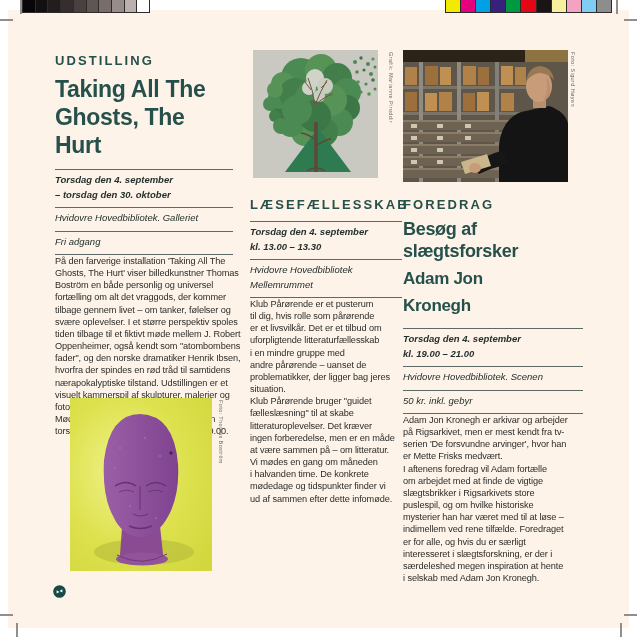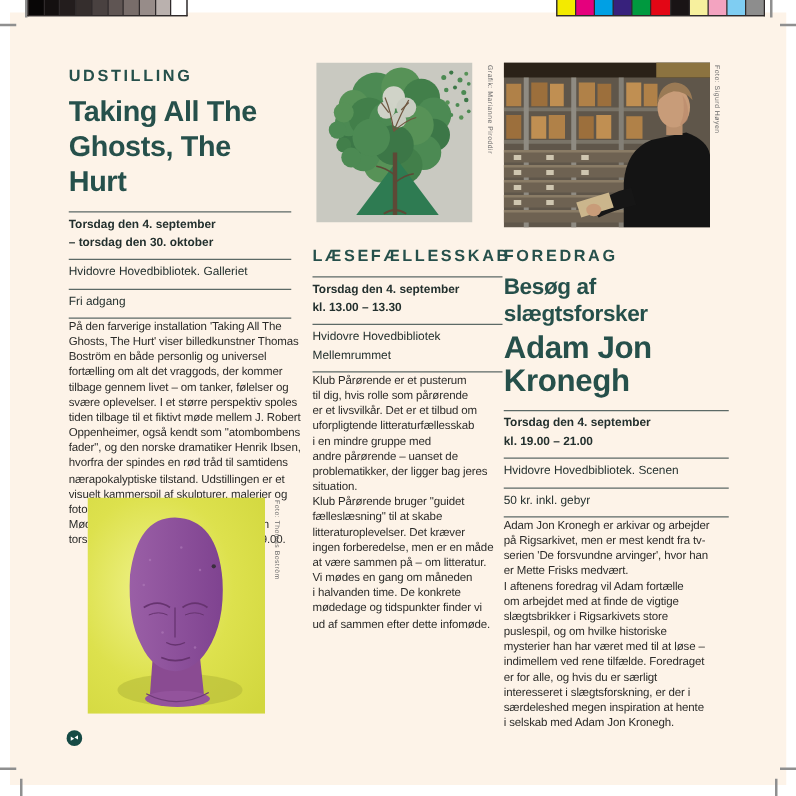--- a/index.html
+++ b/index.html
@@ -22,27 +22,27 @@
   .col { z-index:2; }
   #col1 { left:55px; top:53px; width:178px; }
   #col2 { left:250px; top:197px; width:160px; }
   #col3 { left:403px; top:197px; width:180px; }
 
   .kicker { font-size:13px; font-weight:bold; letter-spacing:2.1px; color:#26504b; }
   .title { font-weight:bold; color:#26504b; white-space:pre-line; letter-spacing:-0.3px; }
   #col1 .title { font-size:23px; line-height:28px; margin-top:7px; }
   #col2 .title { font-size:20.5px; line-height:26px; margin-top:6px; }
   .title-small { font-size:18px; line-height:22px; margin-top:6px; }
-  .title-large { font-size:25px; line-height:27px; margin-top:3px; }
+  .title-large { font-size:17px; line-height:27px; margin-top:3px; }
 
   .info { border-bottom:1px solid #5c6966; }
   #col1 .info { margin-top:10px; }
   #col2 .info { margin-top:9px; width:152px; }
   #col3 .info { margin-top:9px; }
-  .info .row { border-top:1px solid #5c6966; padding:3px 0 5px; font-size:9.5px; line-height:14.5px; color:#23302e; white-space:pre-line; }
+  .info .row { border-top:1px solid #5c6966; padding:3px 0 5px; font-size:9.5px; line-height:14.5px; color:#23302e; white-space:pre-line;font-style:italic; }
   .info .row.bold { font-weight:bold; }
 
   .body { font-size:9.2px; line-height:12.15px; color:#2c2c2a; white-space:pre; letter-spacing:-0.1px; }
 
   .credit { writing-mode:vertical-rl; font-size:5.5px; color:#6a6a6a; letter-spacing:0.4px; z-index:3; }
   #credit-tree { left:388px; top:52px; height:130px; }
   #credit-portrait { left:570px; top:52px; height:110px; }
   #credit-sculpture { left:218px; top:400px; height:120px; }
 
   .photo { z-index:2; line-height:0; }

